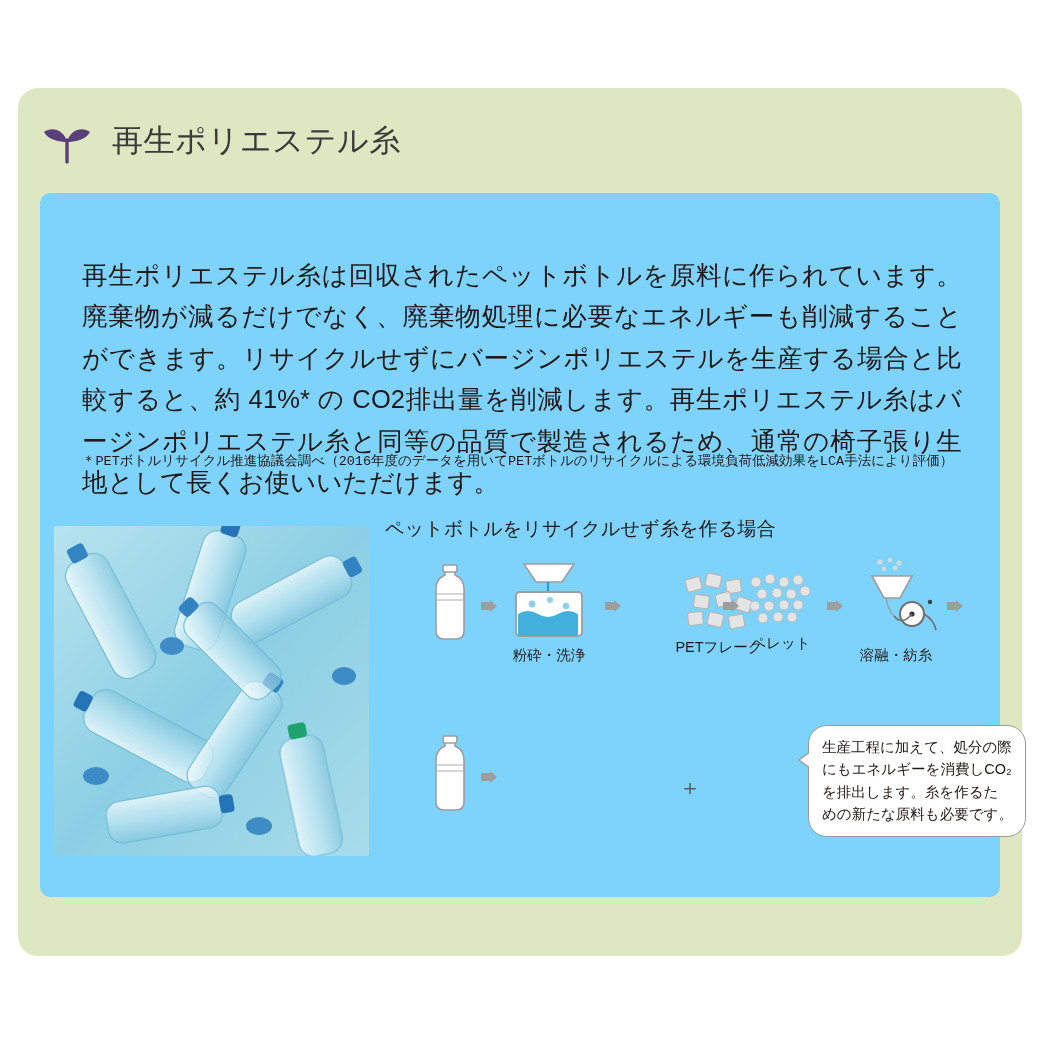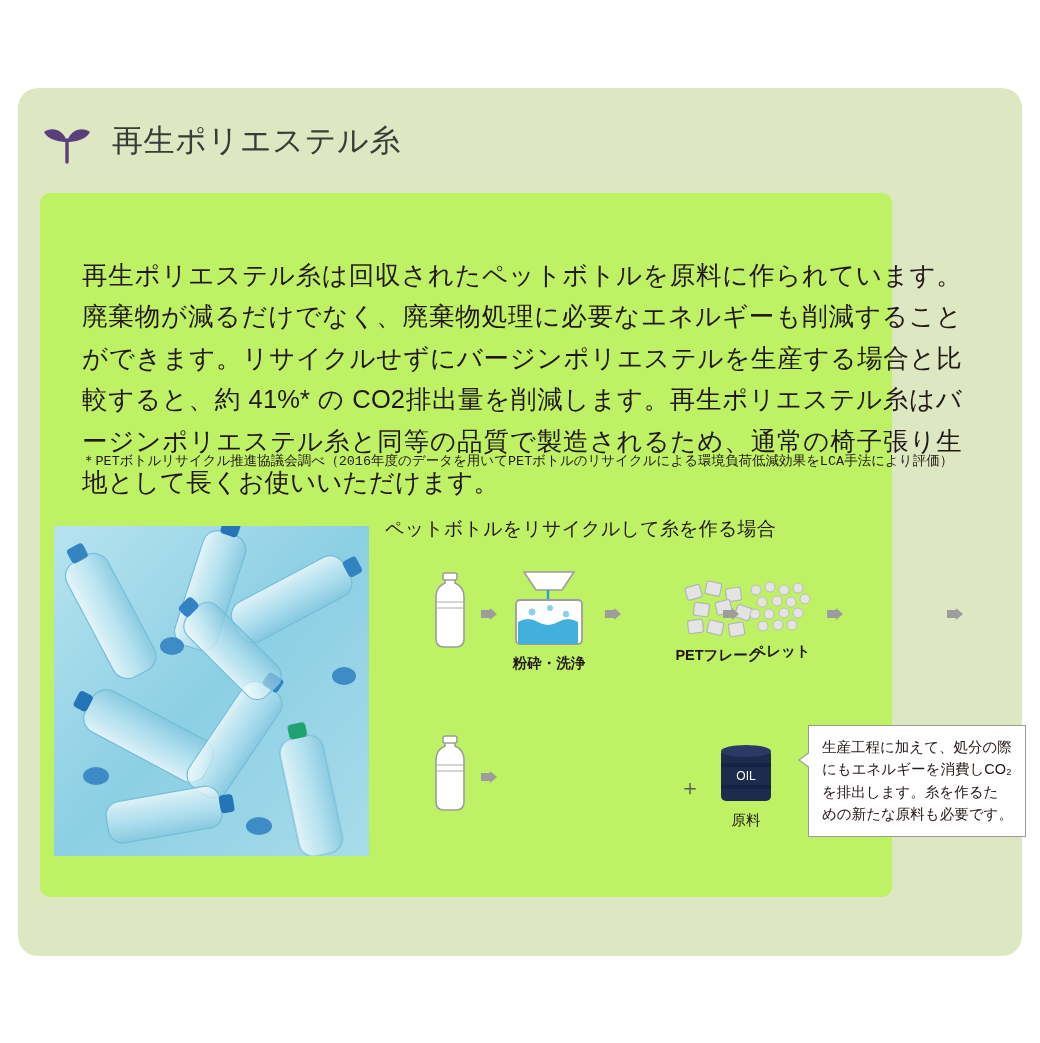--- a/index.html
+++ b/index.html
@@ -60,23 +60,23 @@
     color: #3a3a3a;
     font-weight: 400;
     white-space: nowrap;
   }
 
   
   .card {
     position: absolute;
     left: 40px;
     top: 193px;
-    width: 852px;
+    width: 960px;
     height: 704px;
-    background: #bef264;
+    background: #7dd3fc;
     border-radius: 10px;
     box-sizing: border-box;
   }
 
   .body-copy {
     position: absolute;
     left: 42px;
     top: 36px;
     width: 880px;
     font-size: 25.5px;
@@ -128,24 +128,23 @@
     letter-spacing: 0.01em;
     line-height: 1.2;
     white-space: nowrap;
   }
   .flow-heading.first { position: absolute; left: 0; top: 0; }
   .flow-heading.second { position: absolute; left: 0; top: 168px; }
 
   .row-recycle {
     position: absolute;
     left: 38px;
-    top: 44px;
+    top: 36px;
     width: 565px;
     height: 125px;
-    font-weight: bold;
   }
   .row-virgin {
     position: absolute;
     left: 38px;
     top: 205px;
     width: 565px;
     height: 130px;
   }
 
   .step {
@@ -177,21 +176,21 @@
   }
 
   
   .callout {
     position: absolute;
     left: 385px;
     top: 2px;
     width: 218px;
     min-height: 92px;
     border: 1.5px solid #9a9a9a;
-    border-radius: 0;
+    border-radius: 19px;
     background: #ffffff;
     box-sizing: border-box;
     padding: 10px 12px 10px 13px;
     font-size: 14.5px;
     line-height: 1.55;
     color: #231815;
     letter-spacing: 0;
   }
   .callout::before {
     content: "";
@@ -291,21 +290,21 @@
           <ellipse cx="42" cy="250" rx="13" ry="9"></ellipse>
           <ellipse cx="205" cy="300" rx="13" ry="9"></ellipse>
           <ellipse cx="290" cy="150" rx="12" ry="9"></ellipse>
           <ellipse cx="118" cy="120" rx="12" ry="9"></ellipse>
         </g>
       </svg>
     </div>
 
     <div class="diagram">
 
-      <div class="flow-heading first">ペットボトルをリサイクルして糸を作る場合</div>
+      <div class="flow-heading first">ペットボトルをリサイクルせず糸を作る場合</div>
 
       <div class="row-recycle">
 
         <div class="step" style="left:0px; top:10px; width:54px;">
           <svg class="art" width="40" height="78" viewBox="0 0 40 78" aria-hidden="true">
             <path d="M15 4 h10 v7 c7 3 9 8 9 14 v42 c0 5 -3 8 -8 8 h-12 c-5 0 -8 -3 -8 -8 v-42 c0 -6 2 -11 9 -14 z" fill="#ffffff" stroke="#9d9d9d" stroke-width="1.6"></path>
             <rect x="13" y="1" width="14" height="7" rx="2" fill="#ffffff" stroke="#9d9d9d" stroke-width="1.6"></rect>
             <path d="M7 30 h26 M7 36 h26" stroke="#c9c9c9" stroke-width="1.4"></path>
           </svg>
           <span class="cap"></span>
@@ -381,20 +380,39 @@
           </svg>
           <span class="cap">ペレット</span>
         </div>
 
         <div class="arrow" style="left:404px; top:46px;">
           <svg width="16" height="12" viewBox="0 0 16 12" aria-hidden="true">
               <path d="M0 2 h9 V0 l7 6 l-7 6 V10 H0 z" fill="#9d9d9d"></path>
             </svg>
         </div>
 
+        <div class="step" style="left:424px; top:4px; width:98px;">
+          <svg class="art" width="92" height="84" viewBox="0 0 92 84" aria-hidden="true">
+            <g fill="#d9d9d9">
+              <circle cx="30" cy="4" r="2.6"></circle>
+                <circle cx="40" cy="2" r="2.2"></circle>
+                <circle cx="49" cy="5" r="2.6"></circle>
+              <circle cx="34" cy="11" r="2.2"></circle>
+                <circle cx="45" cy="10" r="2.4"></circle>
+            </g>
+            <path d="M22 18 h40 l-12 22 h-16 z" fill="#ffffff" stroke="#9d9d9d" stroke-width="1.6"></path>
+            <path d="M36 40 q2 12 8 18" stroke="#9d9d9d" stroke-width="1.4" fill="none"></path>
+            <circle cx="62" cy="56" r="12" fill="#ffffff" stroke="#6f6f6f" stroke-width="2"></circle>
+            <circle cx="62" cy="56" r="2.6" fill="#333"></circle>
+            <path d="M44 58 q8 10 18 -2" stroke="#6f6f6f" stroke-width="1.6" fill="none"></path>
+            <path d="M74 56 q10 6 12 16" stroke="#6f6f6f" stroke-width="1.6" fill="none"></path>
+            <circle cx="80" cy="44" r="2.2" fill="#444"></circle>
+          </svg>
+          <span class="cap">溶融・紡糸</span>
+        </div>
 
         <div class="arrow" style="left:524px; top:46px;">
           <svg width="16" height="12" viewBox="0 0 16 12" aria-hidden="true">
               <path d="M0 2 h9 V0 l7 6 l-7 6 V10 H0 z" fill="#9d9d9d"></path>
             </svg>
         </div>
 
 
       </div>
 
@@ -412,30 +430,20 @@
 
         <div class="arrow" style="left:58px; top:48px;">
           <svg width="16" height="12" viewBox="0 0 16 12" aria-hidden="true">
               <path d="M0 2 h9 V0 l7 6 l-7 6 V10 H0 z" fill="#9d9d9d"></path>
             </svg>
         </div>
 
 
         <div class="plus" style="left:256px; top:54px;">＋</div>
 
-        <div class="step" style="left:282px; top:18px; width:82px;">
-          <svg class="art" width="66" height="66" viewBox="0 0 66 66" aria-hidden="true">
-            <rect x="8" y="8" width="50" height="52" rx="5" fill="#1d2b4f"></rect>
-            <ellipse cx="33" cy="10" rx="25" ry="6" fill="#2a3a64"></ellipse>
-            <rect x="8" y="22" width="50" height="4" fill="#0f1a33" opacity=".5"></rect>
-            <rect x="8" y="44" width="50" height="4" fill="#0f1a33" opacity=".5"></rect>
-            <text x="33" y="39" font-family="Liberation Sans, sans-serif" font-size="12" fill="#ffffff" text-anchor="middle">OIL</text>
-          </svg>
-          <span class="cap">原料</span>
-        </div>
 
         <div class="callout">生産工程に加えて、処分の際にもエネルギーを消費しCO₂を排出します。糸を作るための新たな原料も必要です。</div>
 
       </div>
 
     </div>
   </div>
 </div>
 
 </body></html>

